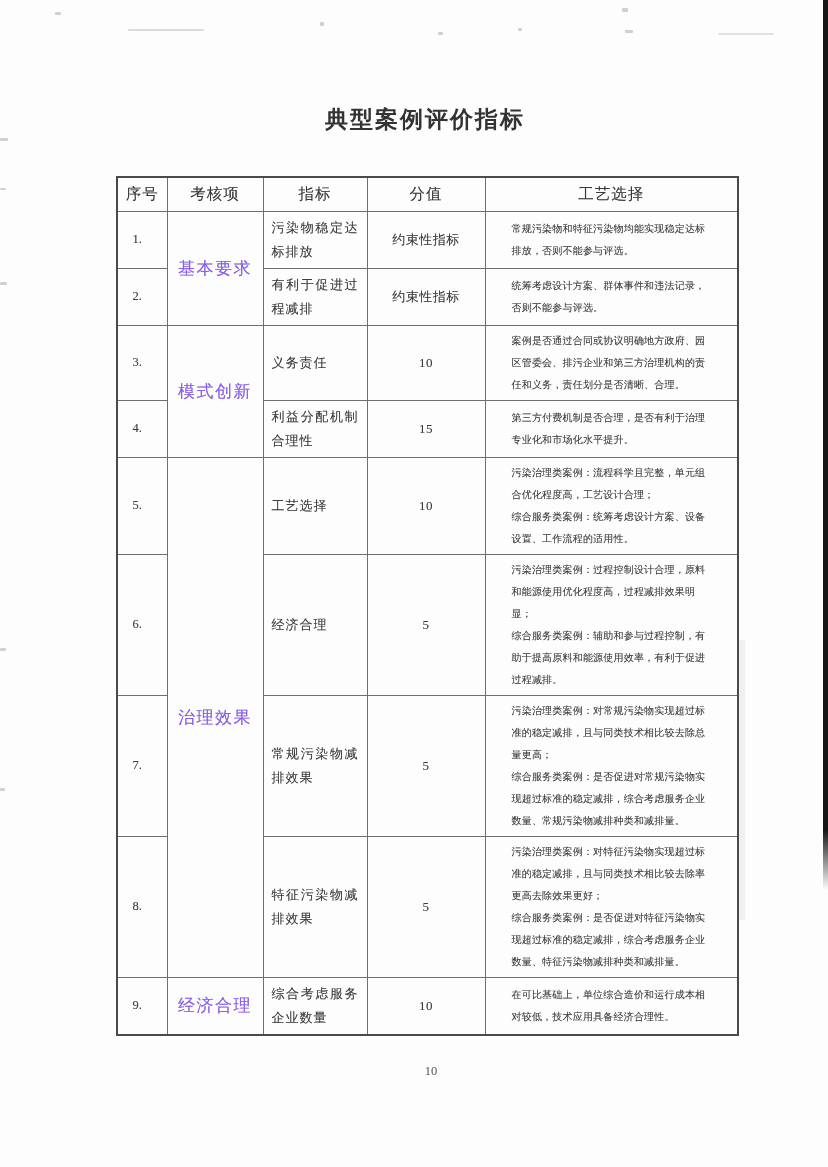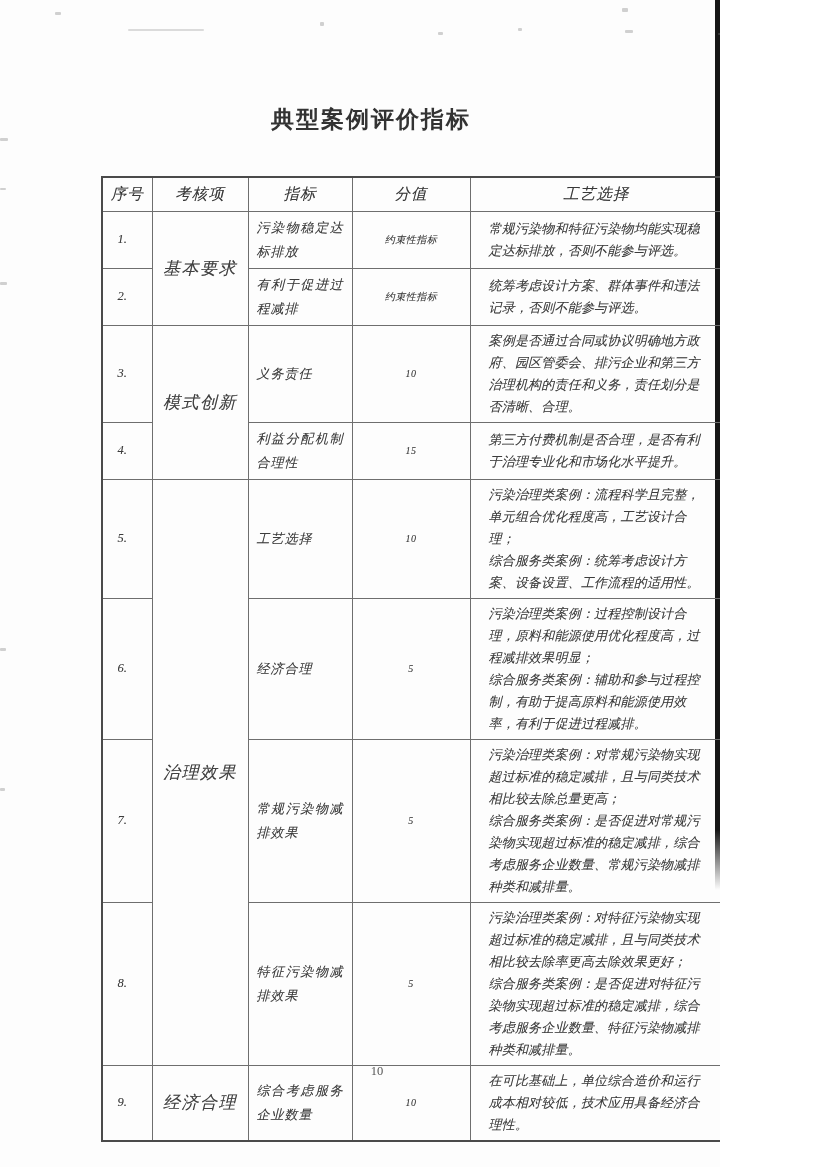--- a/index.html
+++ b/index.html
@@ -3,21 +3,21 @@
 <meta charset="utf-8">
 <style>
   * { margin: 0; padding: 0; box-sizing: border-box; }
   html, body { background: #ffffff; }
   body {
     font-family: "Liberation Serif", "DejaVu Serif", serif;
     width: 828px;
   }
   .page {
     position: relative;
-    width: 720px;
+    width: 828px;
     height: 1167px;
     background: #fdfdfd;
     overflow: hidden;
     color: #3c3c3c;
   }
 
   
   .right-strip {
     position: absolute;
     top: 0; right: 0;
@@ -52,27 +52,26 @@
     transform: translateX(11px);
     font-size: 23px;
     font-weight: bold;
     letter-spacing: 2px;
     color: #333333;
   }
 
   
   table.eval {
     position: absolute;
-    left: 101px; top: 176px;
+    left: 116px; top: 176px;
     width: 621px;
     border-collapse: collapse;
     table-layout: fixed;
     color: #3c3c3c;
     text-shadow: 0 0 0.6px rgba(70,70,70,0.35);
-    font-style: italic;
   }
   table.eval th, table.eval td {
     border: 1px solid #6e6e6e;
     vertical-align: middle;
     overflow: hidden;
   }
   table.eval { border: 2px solid #4a4a4a; }
 
   col.c-no    { width: 50px; }
   col.c-group { width: 96px; }
@@ -100,37 +99,37 @@
   }
   td.no {
     text-align: center;
     font-size: 12.5px;
     padding-right: 10px;
   }
   td.group {
     text-align: center;
     font-size: 17px;
     letter-spacing: 1.5px;
-    color: #404040;
+    color: #8b5cf6;
   }
   td.indicator {
     font-size: 13px;
     padding: 4px 8px;
     text-align: justify;
     letter-spacing: 1px;
     line-height: 24px;
   }
   td.score {
     text-align: center;
+    font-size: 13px;
+    letter-spacing: 0.5px;
+  }
+  td.criteria {
     font-size: 10px;
-    letter-spacing: 0.5px;
-  }
-  td.criteria {
-    font-size: 13px;
-    padding: 4px 18px;
+    padding: 4px 26px;
     line-height: 22px;
     white-space: pre-wrap;
     letter-spacing: 0.2px;
   }
 
   .page-number {
     position: absolute;
     top: 1064px; left: 0;
     width: 100%;
     text-align: center;

